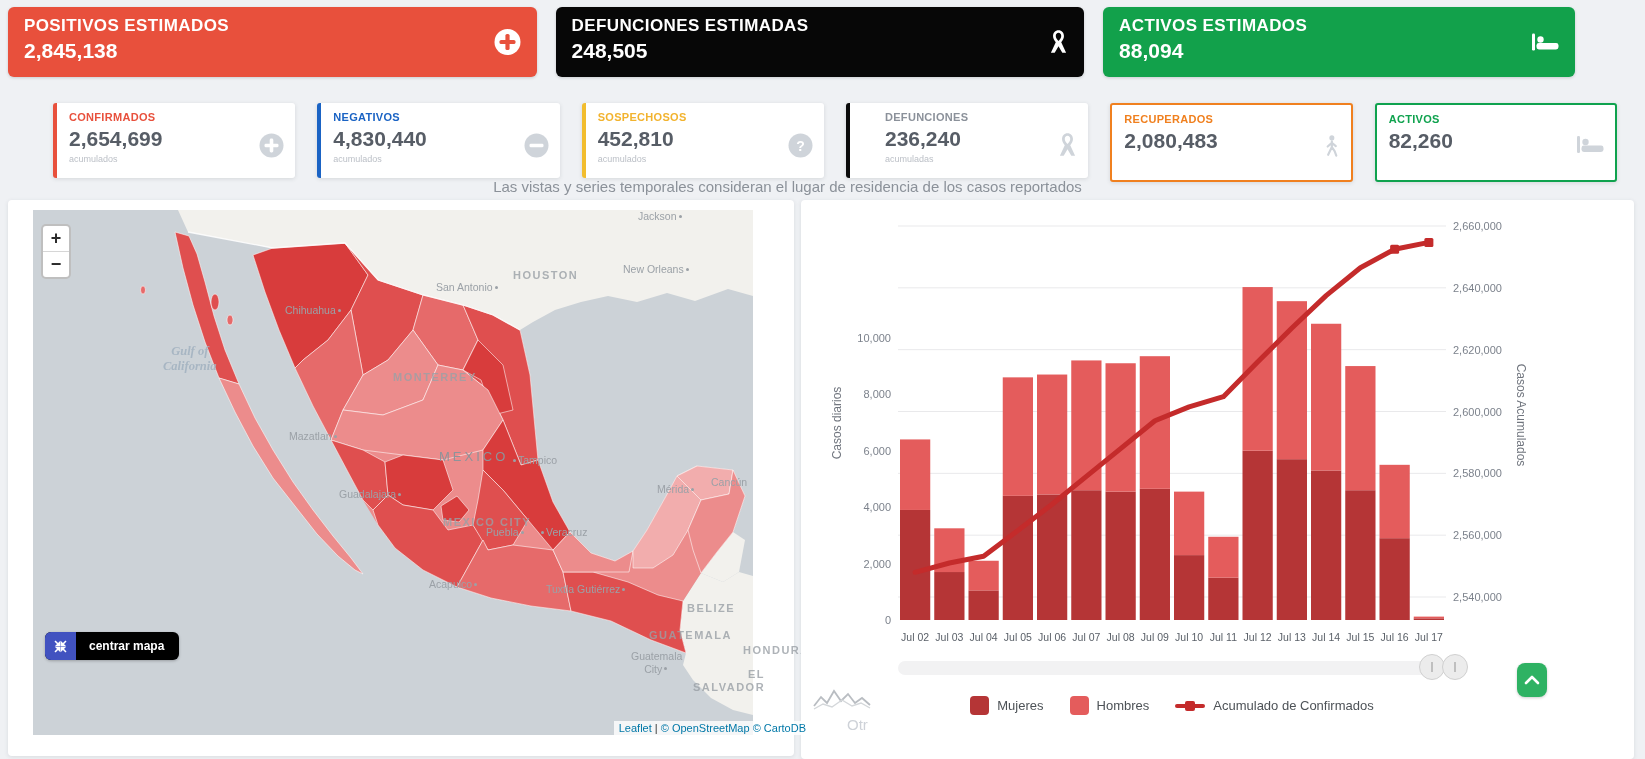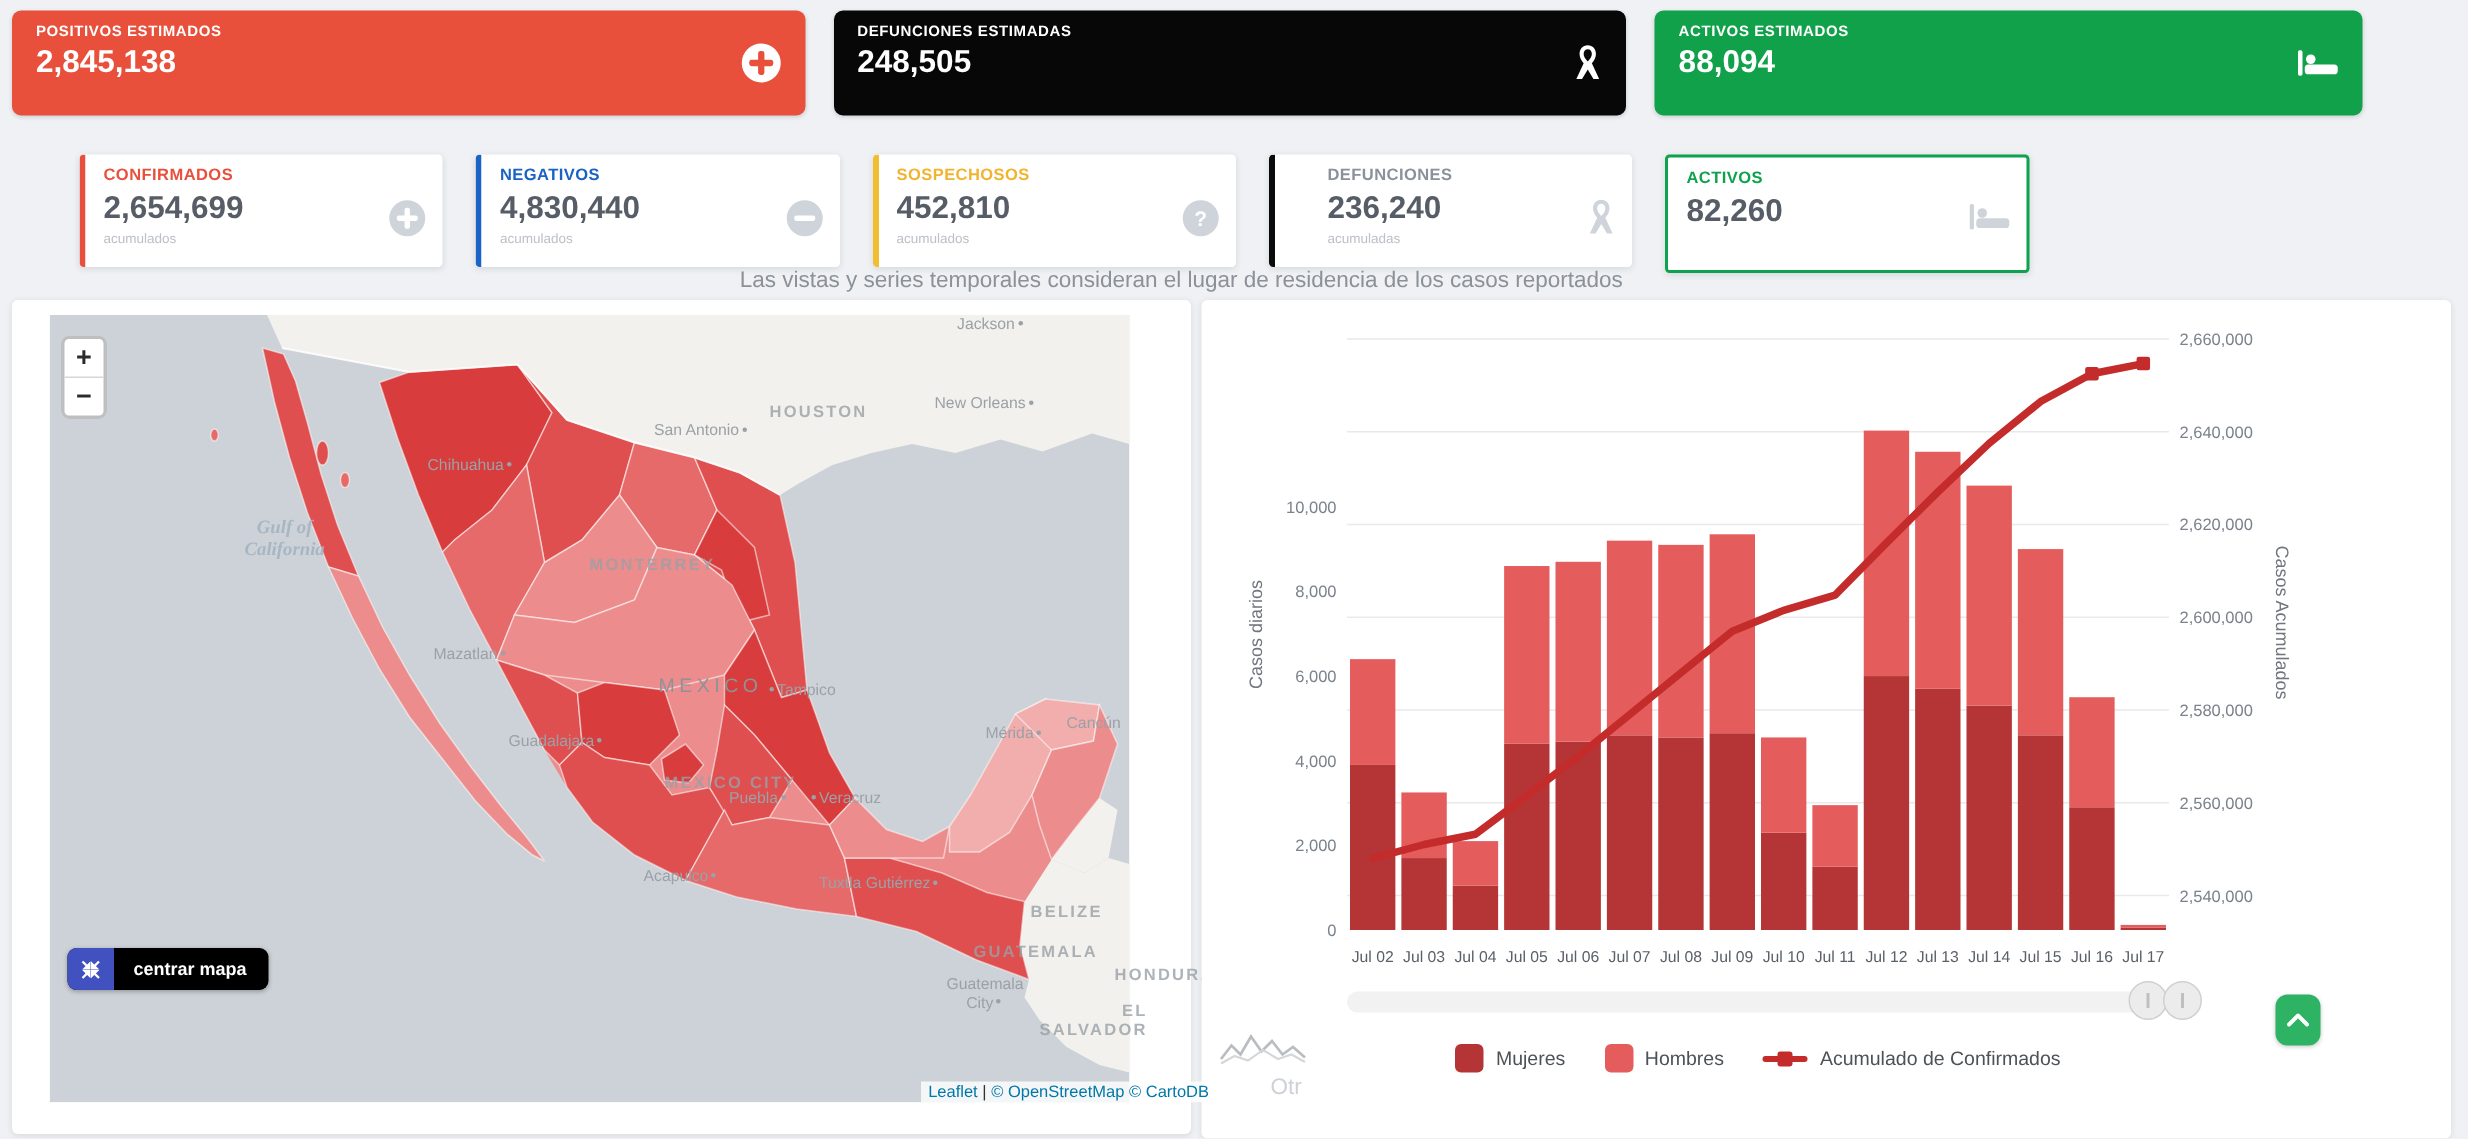--- a/index.html
+++ b/index.html
@@ -1,21 +1,21 @@
 <!DOCTYPE html>
 <html><head>
 <meta charset="utf-8">
 <style>
   html,body{margin:0;padding:0;background:#eff1f4;font-family:"Liberation Sans","DejaVu Sans",sans-serif;}
   .stage{position:relative;width:1645px;height:759px;overflow:hidden;background:#eff1f4;}
 
   
   .row1{position:absolute;left:8px;top:7px;width:1567px;display:grid;grid-template-columns:1.12fr 1.12fr 1fr;gap:19px;}
   .est-card{height:61px;border-radius:6px;color:#fff;padding:9px 16px 0 16px;position:relative;box-shadow:0 1px 3px rgba(40,44,50,.18);}
-  .est-label{font-size:10px;font-weight:bold;letter-spacing:.4px;}
+  .est-label{font-size:17px;font-weight:bold;letter-spacing:.4px;}
   .est-value{font-size:21px;font-weight:bold;margin-top:3px;}
   .est-icon{position:absolute;right:16px;top:50%;transform:translateY(-50%);line-height:0;}
 
   
   .row2{position:absolute;left:8px;top:103px;width:1564px;display:grid;grid-template-columns:repeat(6,1fr);gap:22px;margin-left:45px;}
   .stat-card{background:#fff;height:67px;border-radius:3px;padding:8px 12px 0 12px;position:relative;box-shadow:0 1px 4px rgba(60,64,70,.14);box-sizing:content-box;}
   .stat-title{font-size:11px;font-weight:bold;letter-spacing:.3px;}
   .stat-value{font-size:21px;font-weight:bold;color:#575d66;margin-top:4px;}
   .stat-sub{font-size:9px;color:#bcc0c7;margin-top:3px;}
   .stat-icon{position:absolute;right:11px;top:30px;line-height:0;}
@@ -135,20 +135,31 @@
           </svg>
       </span>
     </div>
     <div class="stat-card" style="border-left: 4px solid rgb(11, 11, 11); padding-left: 35px;">
       <div class="stat-title" style="color: rgb(139, 145, 154);">DEFUNCIONES</div>
       <div class="stat-value">236,240</div>
       <div class="stat-sub">acumuladas</div>
       <span class="stat-icon">
         <svg width="19" height="24" viewBox="0 0 16 20">
             <path fill="#cfd4da" d="M8 0C5.2 0 3.4 2.2 3.4 4.9c0 2 1 3.6 2.3 5.3L1.6 19h3.2L8 13.6 11.2 19h3.2l-4.1-8.8c1.3-1.7 2.3-3.3 2.3-5.3C12.6 2.2 10.8 0 8 0zm0 2.3c1.3 0 2.3 1.1 2.3 2.6 0 1.4-.9 2.6-2.3 4.3-1.4-1.7-2.3-2.9-2.3-4.3 0-1.5 1-2.6 2.3-2.6z"></path>
+          </svg>
+      </span>
+    </div>
+    <div class="stat-card" style="border: 2px solid rgb(240, 128, 31);">
+      <div class="stat-title" style="color: rgb(240, 128, 31);">RECUPERADOS</div>
+      <div class="stat-value">2,080,483</div>
+      <div class="stat-sub"></div>
+      <span class="stat-icon">
+        <svg width="17" height="24" viewBox="0 0 14 20">
+            <circle cx="7.3" cy="2.4" r="2.1" fill="#cfd4da"></circle>
+            <path d="M7.3 5.2 L7.3 10 M7.3 6.6 L3.8 9.6 M7.3 6.6 L10.6 9.2 M7.3 10 L4.2 16.5 M7.3 10 L9.6 13.4 L11 17.2" stroke="#cfd4da" stroke-width="1.8" fill="none" stroke-linecap="round" stroke-linejoin="round"></path>
           </svg>
       </span>
     </div>
     <div class="stat-card" style="border: 2px solid rgb(15, 162, 78);">
       <div class="stat-title" style="color: rgb(15, 162, 78);">ACTIVOS</div>
       <div class="stat-value">82,260</div>
       <div class="stat-sub"></div>
       <span class="stat-icon">
         <svg width="27" height="19" viewBox="0 0 27 19">
             <rect x="0" y="1" width="3" height="17" rx="1.2" fill="#cfd4da"></rect>

